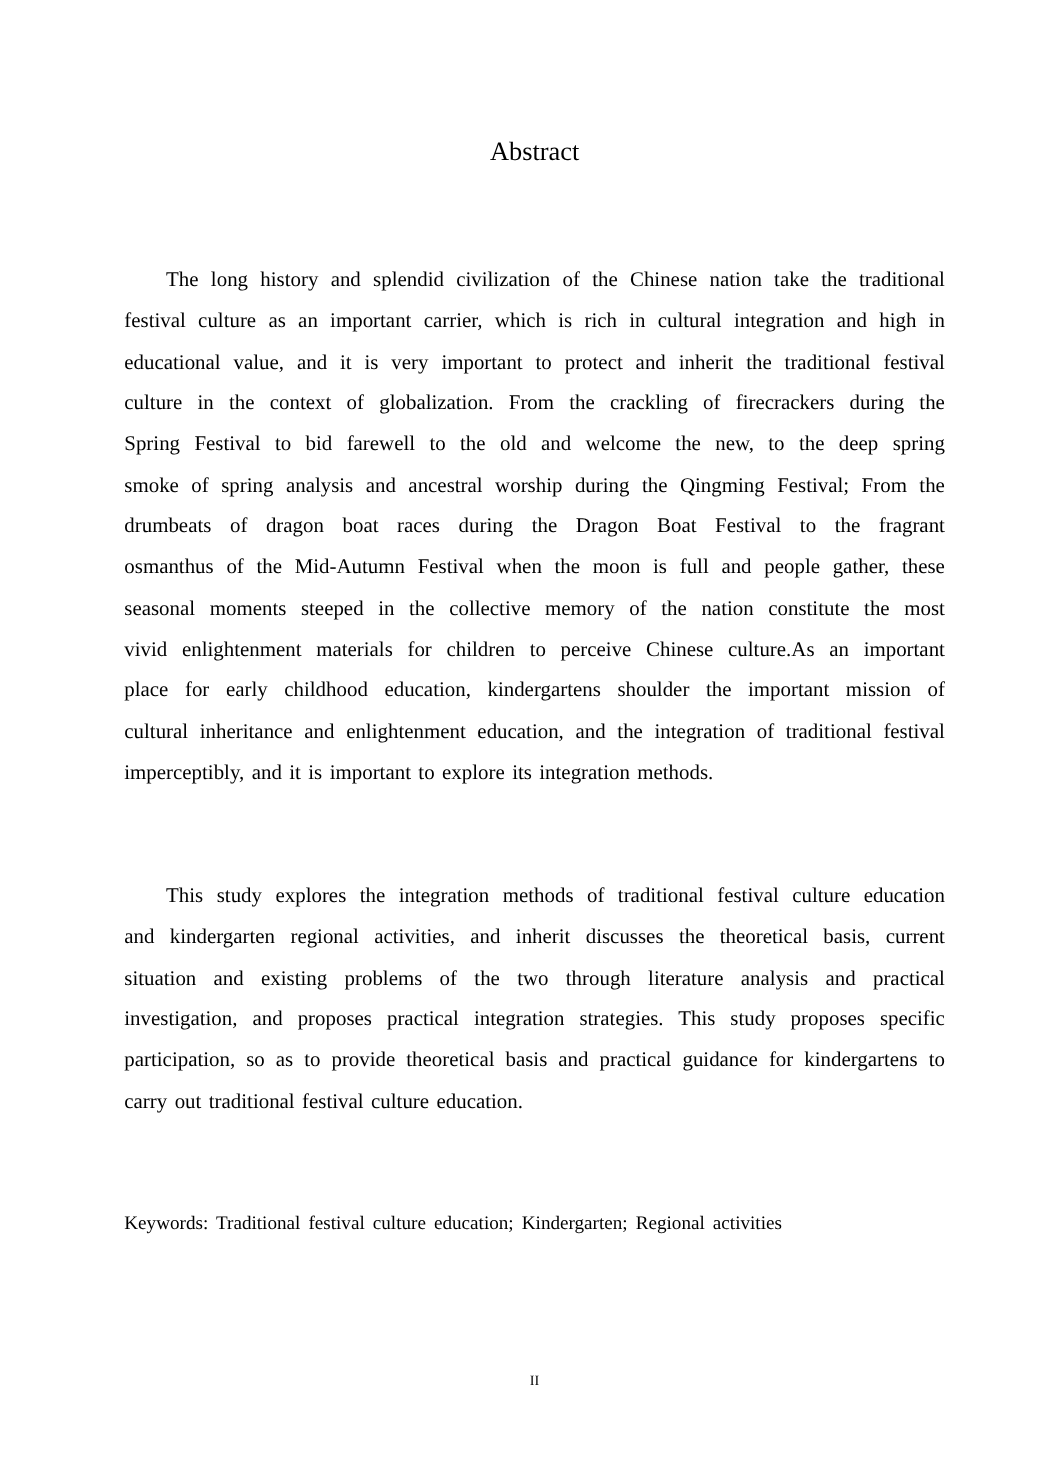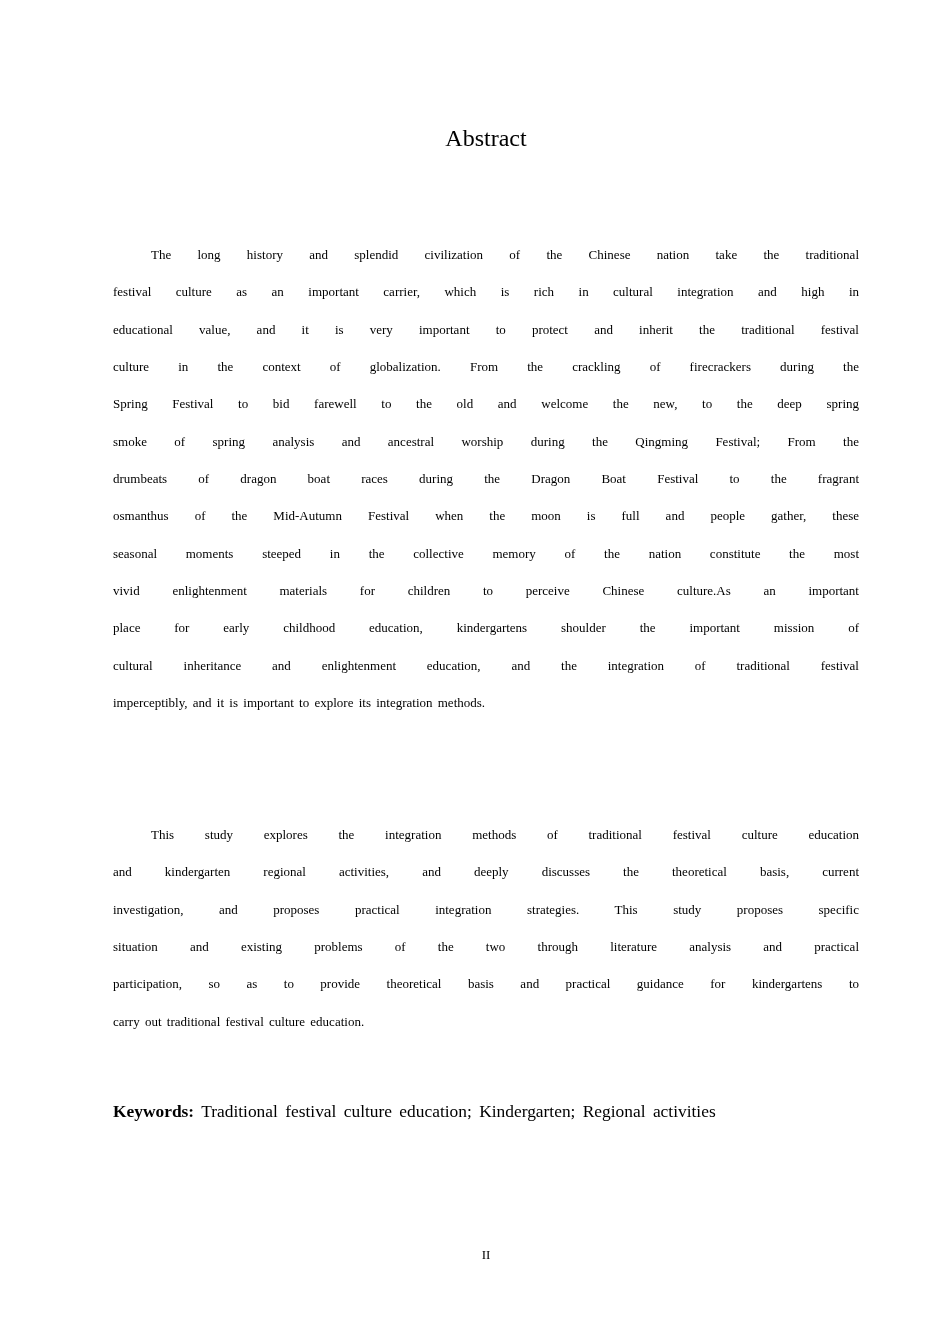--- a/index.html
+++ b/index.html
@@ -23,21 +23,21 @@
       text-align: center;
       font-size: 24px;
       line-height: 32px;
       font-weight: normal;
       margin: 0;
     }
     .body-text {
       position: absolute;
       left: 113px;
       width: 746px;
-      font-size: 13px;
+      font-size: 19px;
     }
     .line {
       display: block;
       height: 37.35px;
       line-height: 37.35px;
       text-align: justify;
       text-align-last: justify;
       white-space: nowrap;
       word-spacing: 0;
     }
@@ -51,32 +51,32 @@
     .line-inner {
       display: block;
       white-space: normal;
       text-align: justify;
       text-align-last: justify;
     }
     .line.last .line-inner {
       text-align-last: left;
     }
     #para1 { top: 236px; }
-    #para2 { top: 816px; font-family: Liberation Serif, serif; }
+    #para2 { top: 796px; font-family: Liberation Serif, serif; }
     .keywords {
       position: absolute;
       left: 113px;
       top: 1097px;
       font-size: 17.4px;
       line-height: 28px;
       word-spacing: 3px;
       white-space: nowrap;
     }
     .keywords .kw-label {
-      font-weight: bold;
+      font-weight: normal;
       word-spacing: 0;
     }
     .page-number {
       position: absolute;
       left: 0;
       width: 972px;
       top: 1246px;
       text-align: center;
       font-size: 13px;
       line-height: 18px;
@@ -127,27 +127,27 @@
   <span class="line last">
       <span class="line-inner">imperceptibly, and it is important to explore its integration methods.</span>
     </span>
 </div>
 
 <div class="body-text" id="para2">
   <span class="line indent">
       <span class="line-inner">This study explores the integration methods of traditional festival culture education</span>
     </span>
   <span class="line">
-      <span class="line-inner">and kindergarten regional activities, and deeply discusses the theoretical basis, current</span>
+      <span class="line-inner">and kindergarten regional activities, and inherit discusses the theoretical basis, current</span>
+    </span>
+  <span class="line">
+      <span class="line-inner">situation and existing problems of the two through literature analysis and practical</span>
     </span>
   <span class="line">
       <span class="line-inner">investigation, and proposes practical integration strategies. This study proposes specific</span>
-    </span>
-  <span class="line">
-      <span class="line-inner">situation and existing problems of the two through literature analysis and practical</span>
     </span>
   <span class="line">
       <span class="line-inner">participation, so as to provide theoretical basis and practical guidance for kindergartens to</span>
     </span>
   <span class="line last">
       <span class="line-inner">carry out traditional festival culture education.</span>
     </span>
 </div>
 
 <div class="keywords">

